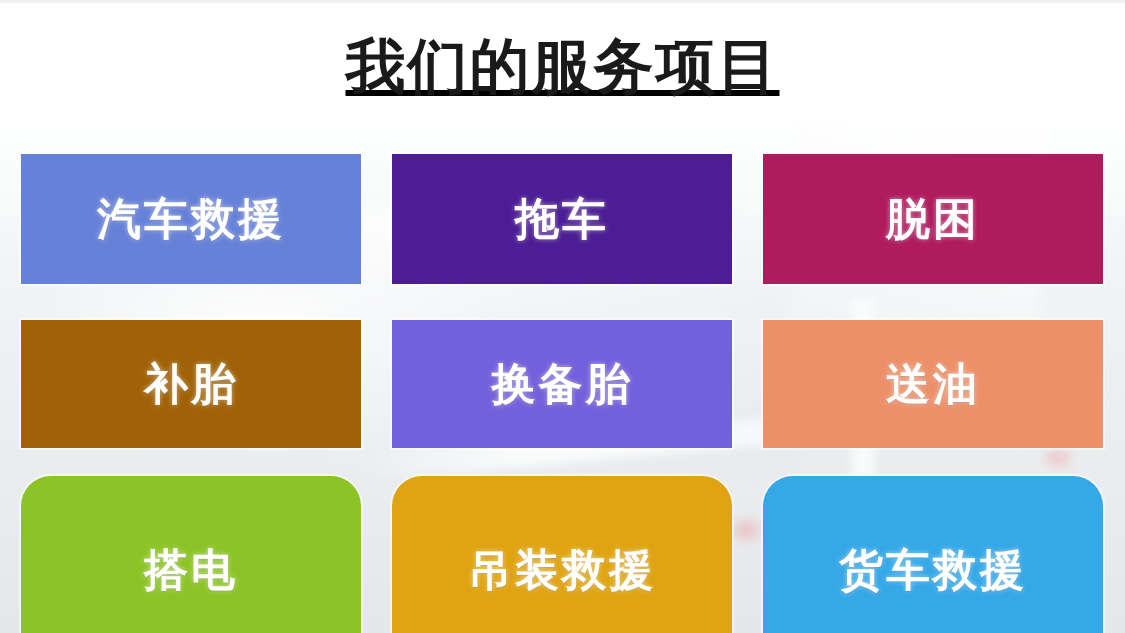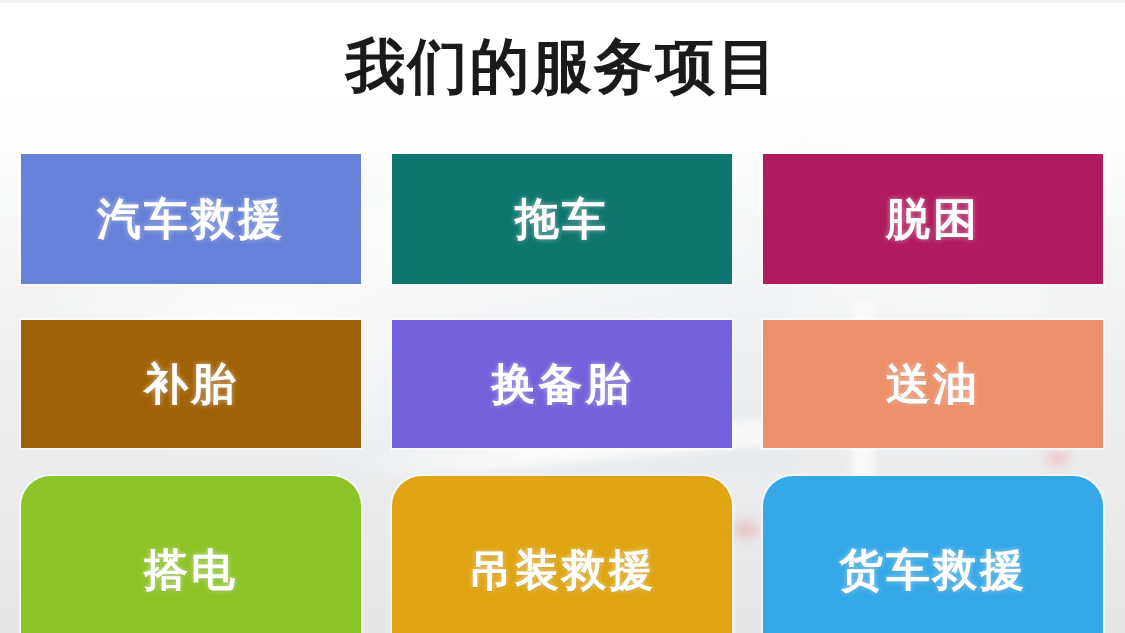--- a/index.html
+++ b/index.html
@@ -106,20 +106,21 @@
   .header {
     position: absolute;
     left: 0; top: 0;
     width: 1125px;
     height: 128px;
     z-index: 3;
     background: linear-gradient(180deg, #ffffff 0%, #ffffff 72%, rgba(255,255,255,0.85) 100%);
     display: flex;
     align-items: center;
     justify-content: center;
+    text-decoration: underline;
   }
   .header .topline {
     position: absolute;
     left: 0; top: 0; right: 0;
     height: 3px;
     background: #f2f2f2;
   }
   .page-title {
     font-size: 60px;
     font-weight: bold;
@@ -191,21 +192,21 @@
     <div class="topline"></div>
     <h1 class="page-title">我们的服务项目</h1>
   </div>
 
   <div class="grid">
 
     <div class="tile" style="background-color: rgb(102, 129, 216);">
       <span class="tile-label">汽车救援</span>
     </div>
 
-    <div class="tile" style="background-color: #0f766e;">
+    <div class="tile" style="background-color: #4c1d95;">
       <span class="tile-label">拖车</span>
     </div>
 
     <div class="tile" style="background-color: rgb(176, 27, 94);">
       <span class="tile-label">脱困</span>
     </div>
 
     <div class="tile" style="background-color: #a16207;">
       <span class="tile-label">补胎</span>
     </div>

